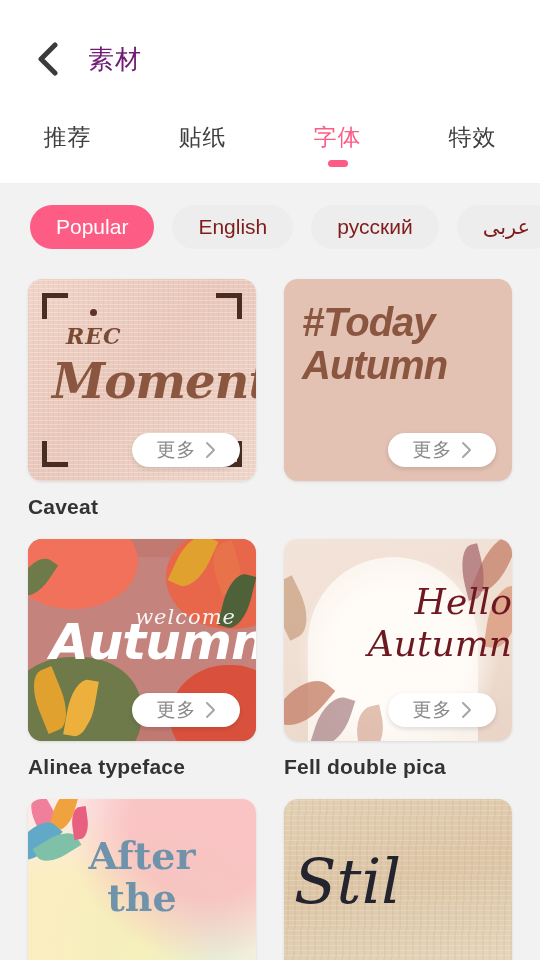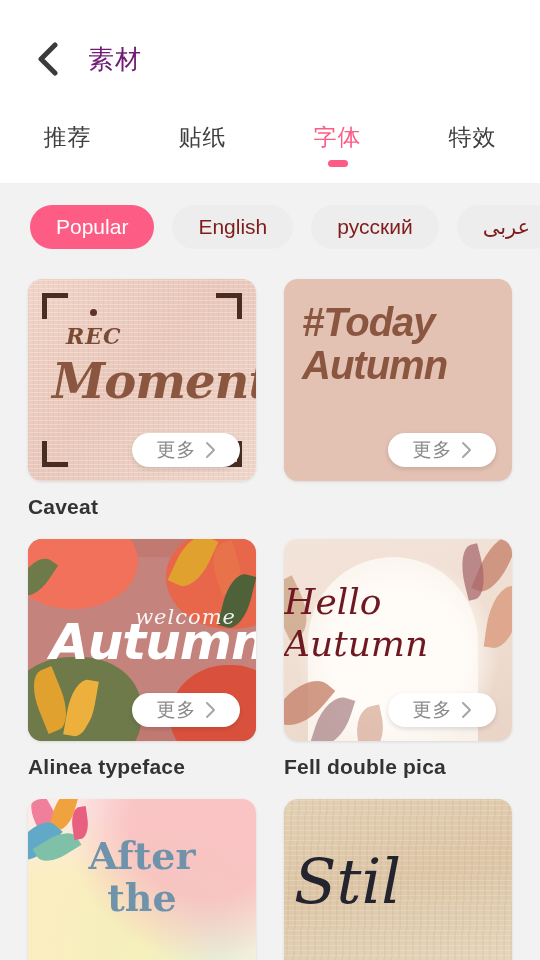--- a/index.html
+++ b/index.html
@@ -149,21 +149,21 @@
   .t-fell {
     background:
       radial-gradient(circle at 50% 58%, rgba(255,250,245,.95) 0 40%, rgba(255,255,255,0) 62%),
       linear-gradient(160deg,#f3e4da 0%,#efded2 50%,#e9d4c6 100%);
   }
   .t-fell .arch {
     position:absolute; left:24px; top:18px; width:170px; height:200px;
     background:rgba(255,252,248,.72); border-radius:88px 88px 0 0;
   }
   .fell-txt {
-    position:absolute; top:42px; left:0; width:228px; text-align:left;
+    position:absolute; top:42px; left:0; width:228px; text-align:right;
     font-family:"DejaVu Serif",serif; font-style:italic; font-size:36px;
     color:#6e1822; line-height:1.18; letter-spacing:0;
   }
   .frond { position:absolute; border-radius:70% 0 70% 0; }
 
   
   .t-after {
     background:
       radial-gradient(circle at 78% 12%, rgba(249,190,190,.85) 0 30%, rgba(255,255,255,0) 55%),
       radial-gradient(circle at 18% 78%, rgba(250,240,180,.75) 0 34%, rgba(255,255,255,0) 60%),

